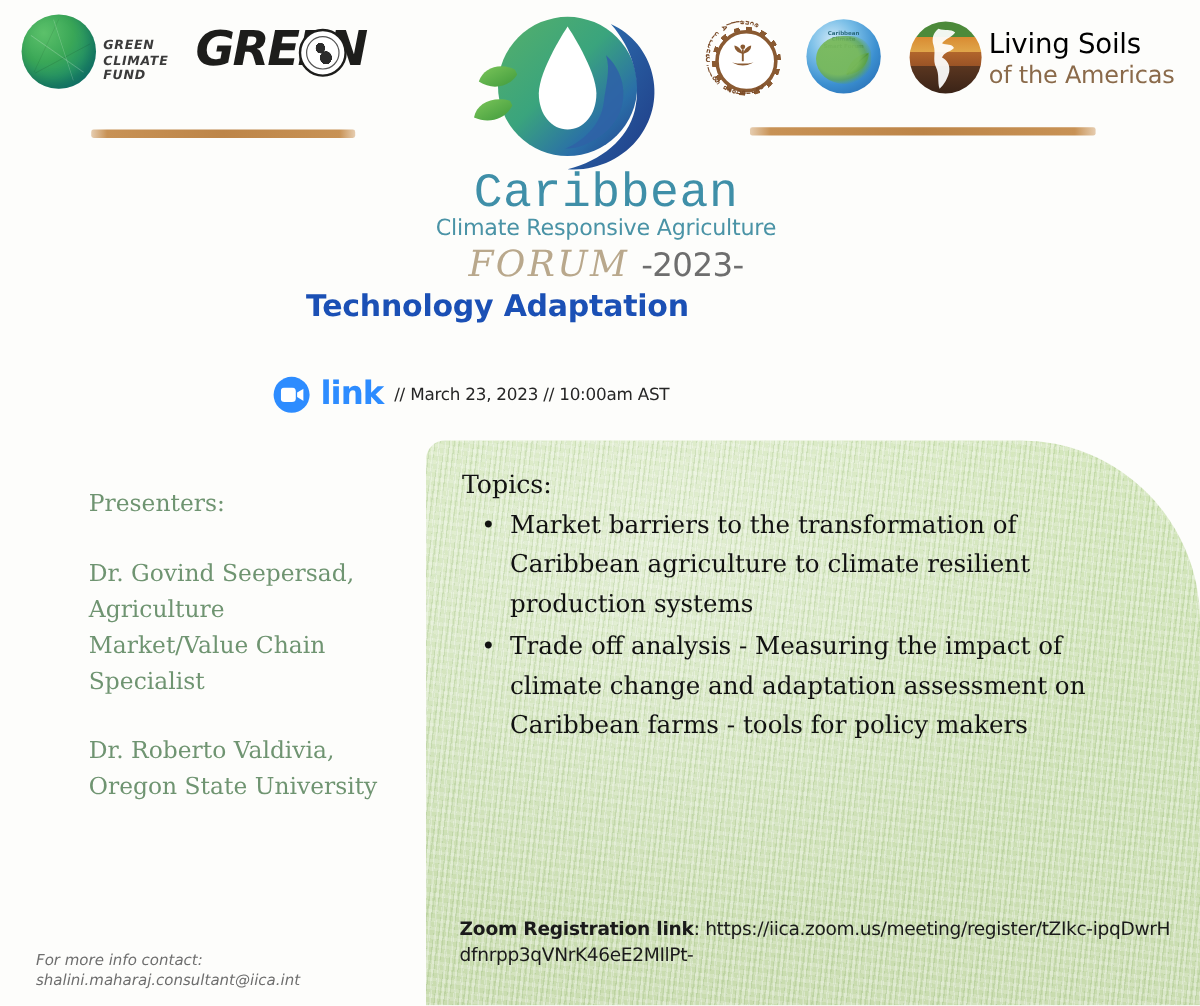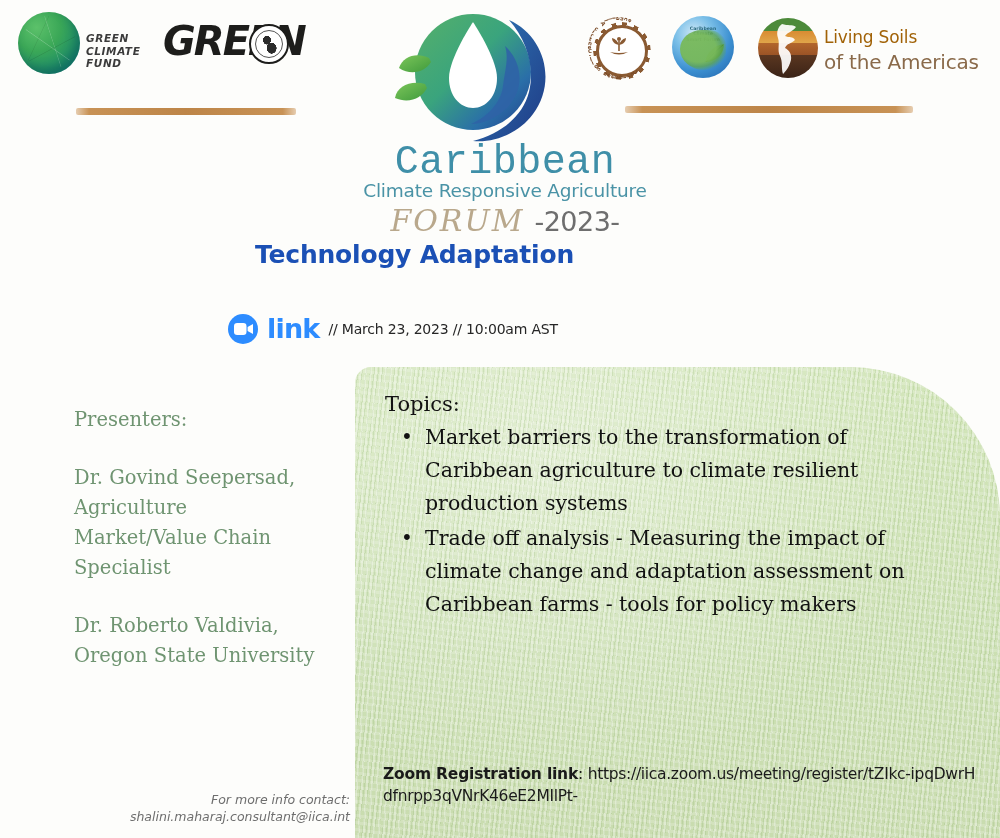--- a/index.html
+++ b/index.html
@@ -196,22 +196,22 @@
       #b2662c 42%, #9a5326 62%,
       #5a3620 62%, #3a2317 100%);
   }
   .ls-logo svg { position: absolute; left: 0; top: 0; }
   .ls-text {
     position: absolute;
     left: 824px; top: 24px;
   }
   .ls-text .l1 {
     font-family: "DejaVu Sans", sans-serif;
-    font-size: 17px;
-    color: #a16207;
+    font-size: 23px;
+    color: #000000;
     line-height: 27px;
     letter-spacing: -.2px;
   }
   .ls-text .l2 {
     font-family: "DejaVu Sans", sans-serif;
     font-size: 20px;
     color: #8a6a4a;
     line-height: 22px;
     letter-spacing: -.2px;
   }
@@ -396,21 +396,21 @@
     line-height: 30px;
     color: #6f9471;
   }
   .presenters .gap { height: 28px; }
 
   
   .contact {
     position: absolute;
     left: 30px; top: 792px;
     width: 320px;
-    text-align: right;
+    text-align: left;
     font-family: "DejaVu Sans", sans-serif;
     font-style: italic;
     font-size: 12.5px;
     line-height: 16.5px;
     color: #6e6e6e;
   }
 </style>
 </head>
 <body>
 

